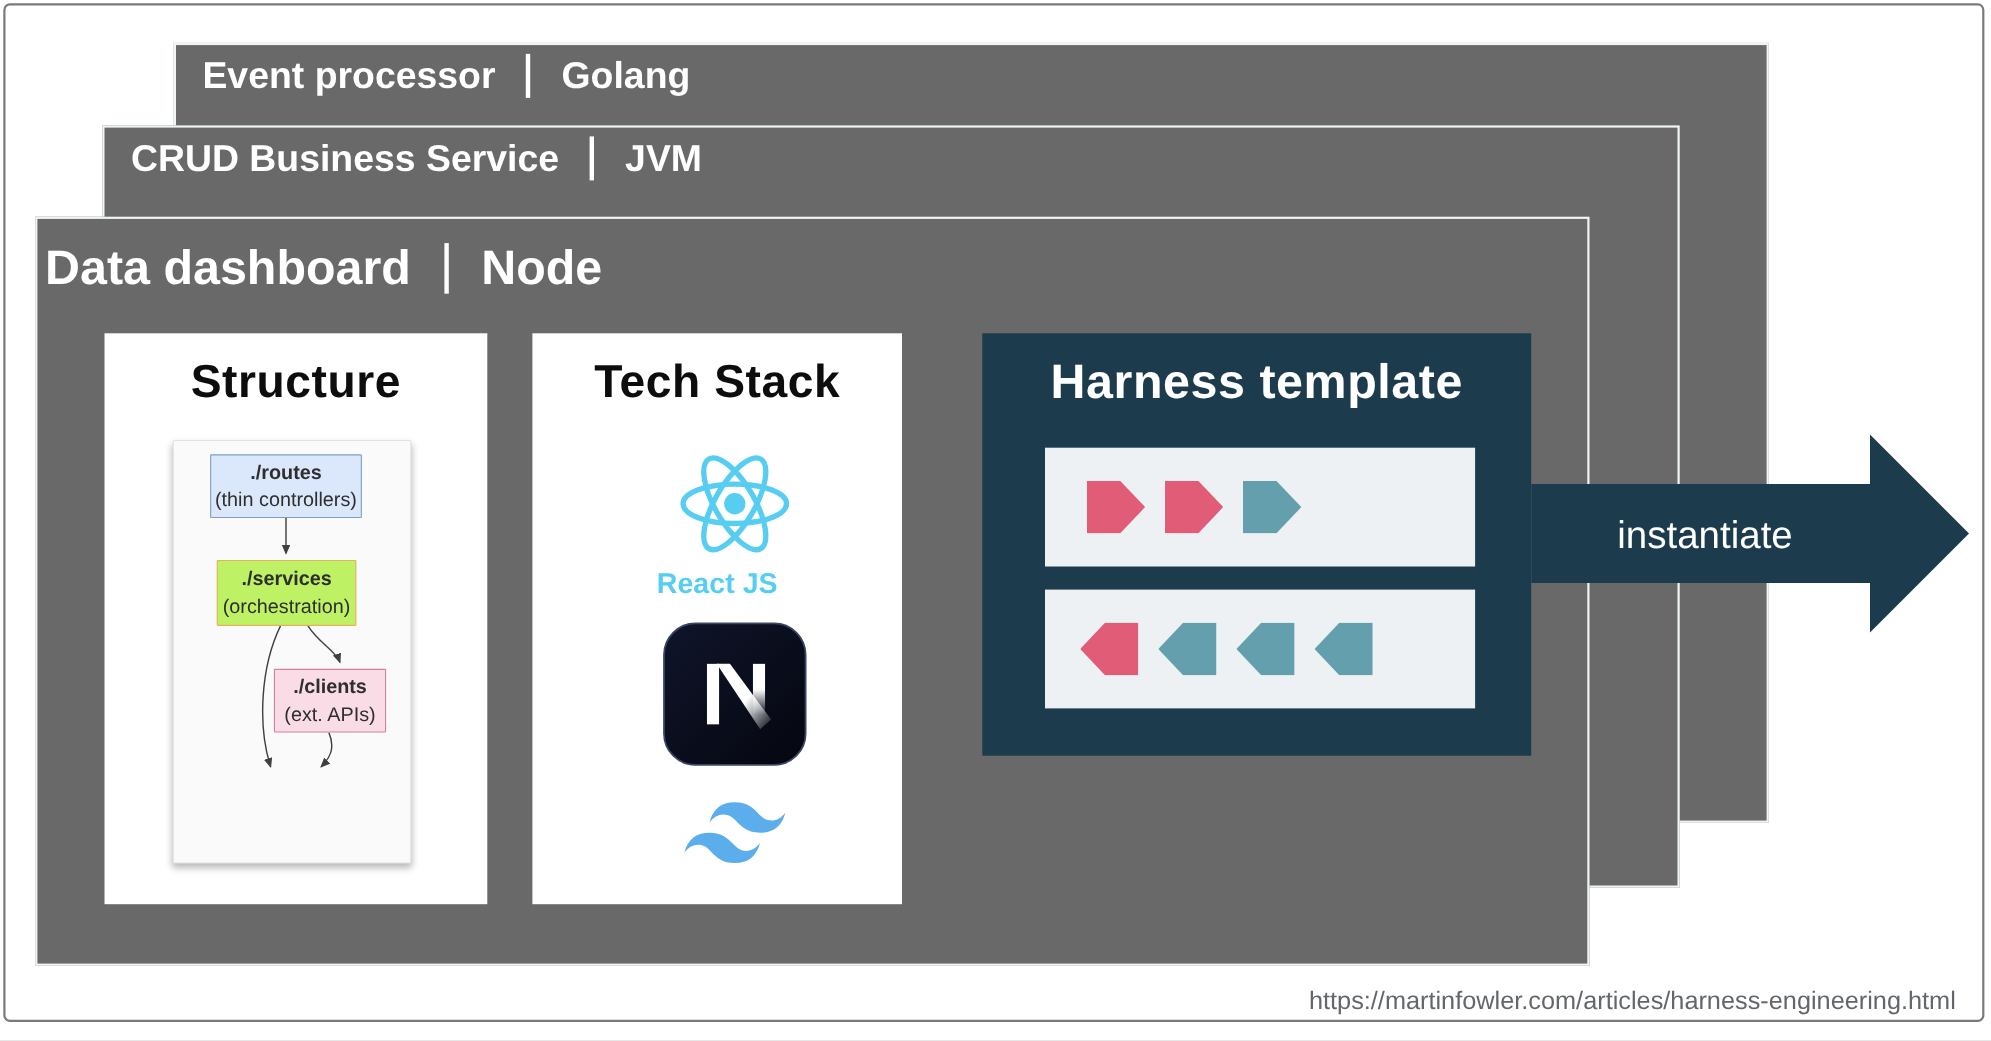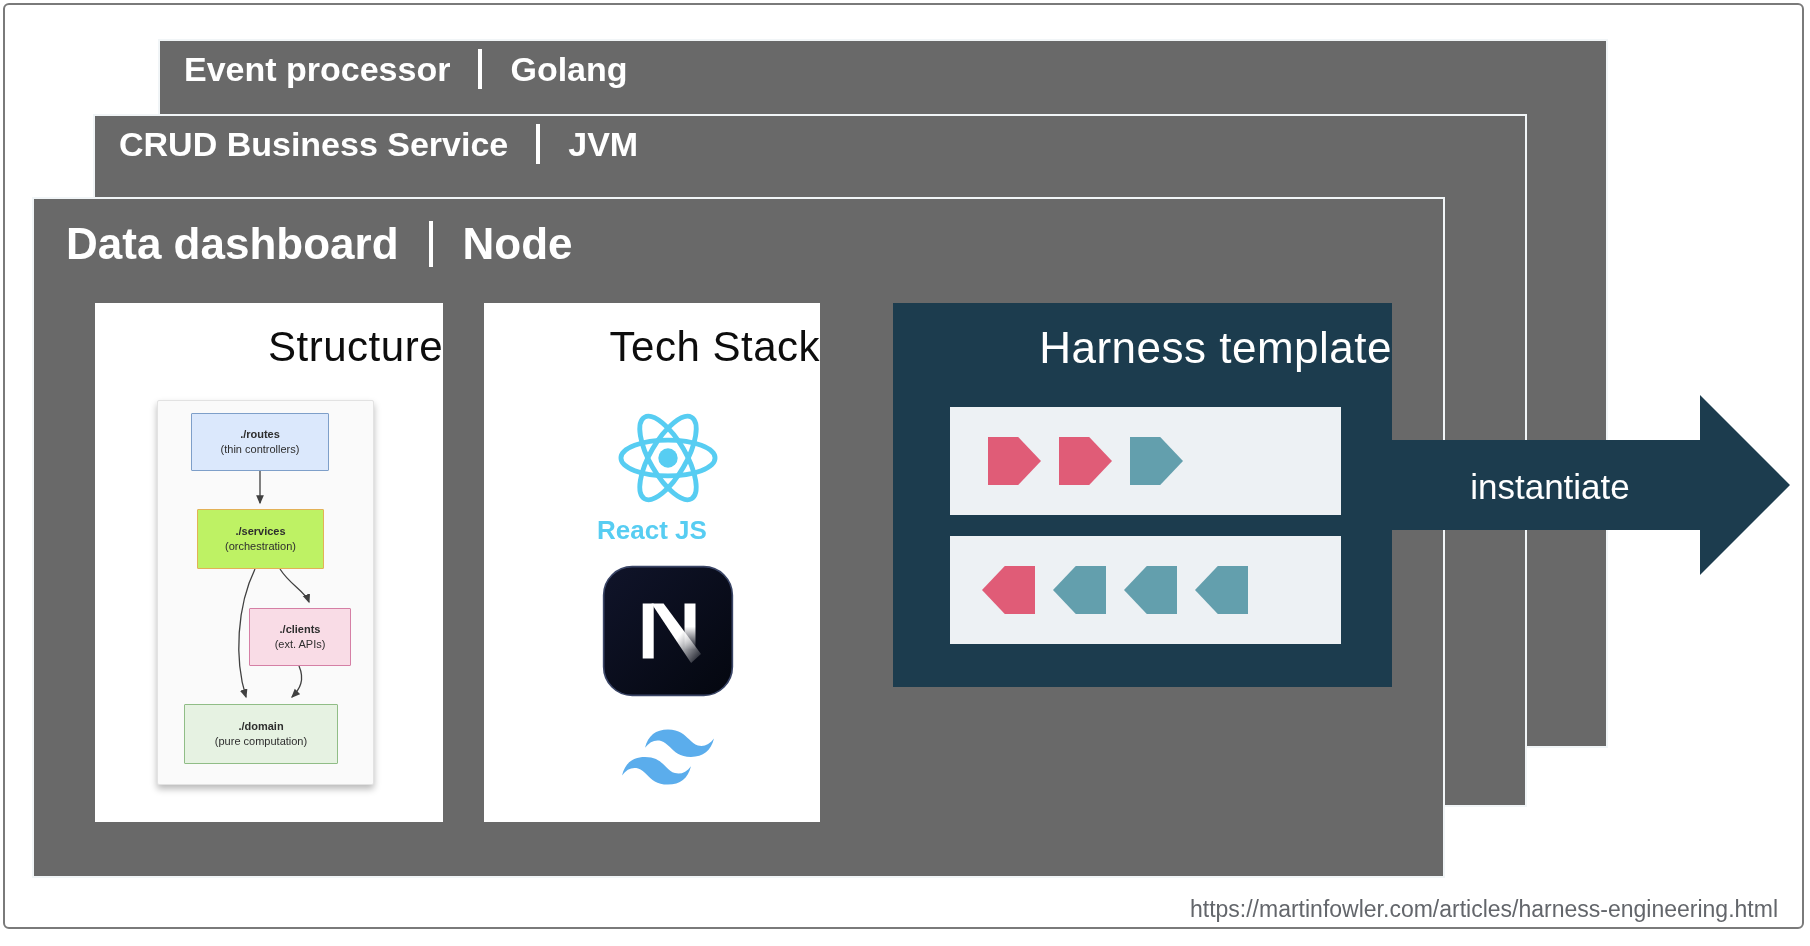--- a/index.html
+++ b/index.html
@@ -7,37 +7,37 @@
        font-family:"Liberation Sans", sans-serif;}
   .page{position:absolute;left:0;top:0;width:1810px;height:946px;}
 
   .frame{position:absolute;left:3px;top:3px;width:1801px;height:926px;
          border:2px solid #7a7a7a;border-radius:6px;box-sizing:border-box;}
 
   .card{position:absolute;background:#696969;border:2px solid #f1f5f7;
         box-sizing:border-box;}
   .card-title{display:flex;align-items:center;color:#ffffff;font-weight:700;}
   .card-title.small{font-size:34px;padding:8px 16px 0 24px;}
-  .card-title.big{font-size:44px;padding:20px 0 0 32px;}
+  .card-title.big{font-size:44px;padding:20px 0 0 7px;}
   .vdivider{width:4px;background:#ffffff;}
   .vdivider.small{height:40px;margin:0 28px;}
   .vdivider.big{height:46px;margin:0 30px;}
 
   .panel{position:absolute;top:303px;height:519px;background:#ffffff;}
-  .panel-title{text-align:right;font-weight:400;font-size:42px;color:#0d0d0d;
+  .panel-title{text-align:center;font-weight:700;font-size:42px;color:#0d0d0d;
                margin-top:20px;letter-spacing:0.5px;}
 
   
   .mini-area{position:absolute;left:62px;top:97px;width:215px;height:383px;
              background:#fafafa;border:1px solid #e2e2e2;border-radius:2px;
              box-shadow:0 4px 7px rgba(0,0,0,0.28);}
   .mini-svg{position:absolute;left:0;top:0;width:215px;height:383px;}
   .mini-box{position:absolute;box-sizing:border-box;border:1px solid;
             display:flex;flex-direction:column;justify-content:center;
-            align-items:center;font-size:11px;color:#2e2e2e;line-height:1.4;
+            align-items:center;font-size:18px;color:#2e2e2e;line-height:1.4;
             border-radius:1px;text-align:center;}
   .mini-label{font-weight:700;}
   .box-routes{left:33px;top:12px;width:138px;height:58px;background:#dbe8fc;border-color:#7e9fc9;}
   .box-services{left:39px;top:108px;width:127px;height:60px;background:#bef264;border-color:#e3b157;}
   .box-clients{left:91px;top:207px;width:102px;height:58px;background:#f9dce6;border-color:#d57fa5;}
   .box-domain{left:26px;top:303px;width:154px;height:60px;background:#e6f2e2;border-color:#90bd86;}
 
   
   .react-logo{position:absolute;left:128px;top:99px;width:112px;height:112px;}
   .react-label{position:absolute;left:0;top:212px;width:100%;text-align:center;
@@ -116,24 +116,20 @@
         <span>(thin controllers)</span>
       </div>
       <div class="mini-box box-services">
         <span class="mini-label">./services</span>
         <span>(orchestration)</span>
       </div>
       <div class="mini-box box-clients">
         <span class="mini-label">./clients</span>
         <span>(ext. APIs)</span>
       </div>
-      <div class="mini-box box-domain">
-        <span class="mini-label">./domain</span>
-        <span>(pure computation)</span>
-      </div>
     </div>
   </div>
 
   <div class="panel" style="left:484px;width:336px;z-index:4;">
     <div class="panel-title">Tech Stack</div>
 
     <svg class="react-logo" viewBox="-75 -75 150 150">
       <circle cx="0" cy="0" r="13" fill="#57cdf2"></circle>
       <g stroke="#57cdf2" stroke-width="6.5" fill="none">
         <ellipse cx="0" cy="0" rx="63" ry="24"></ellipse>

